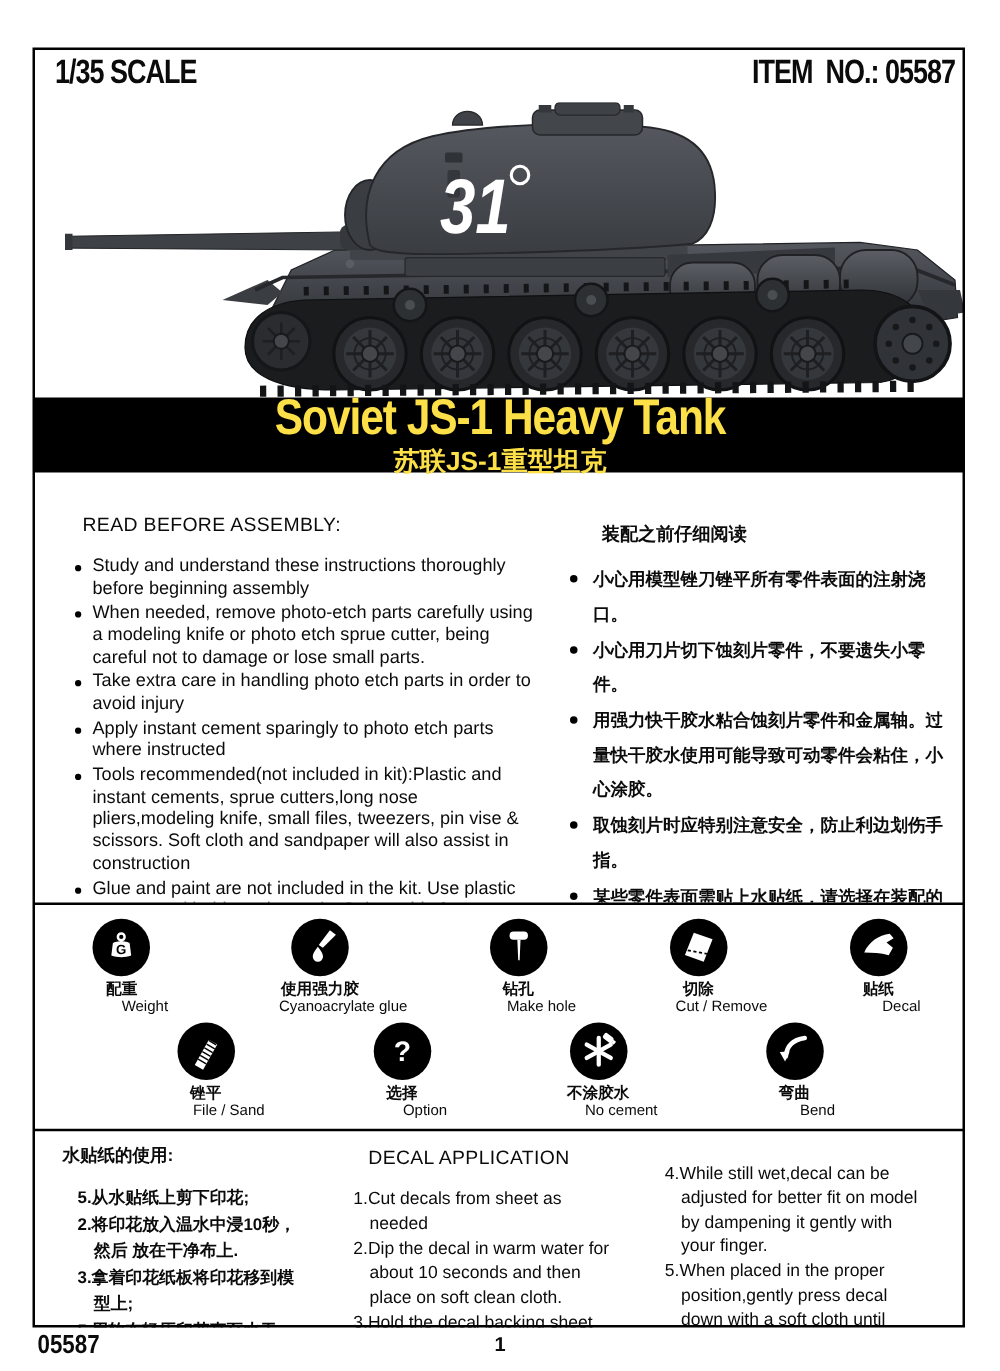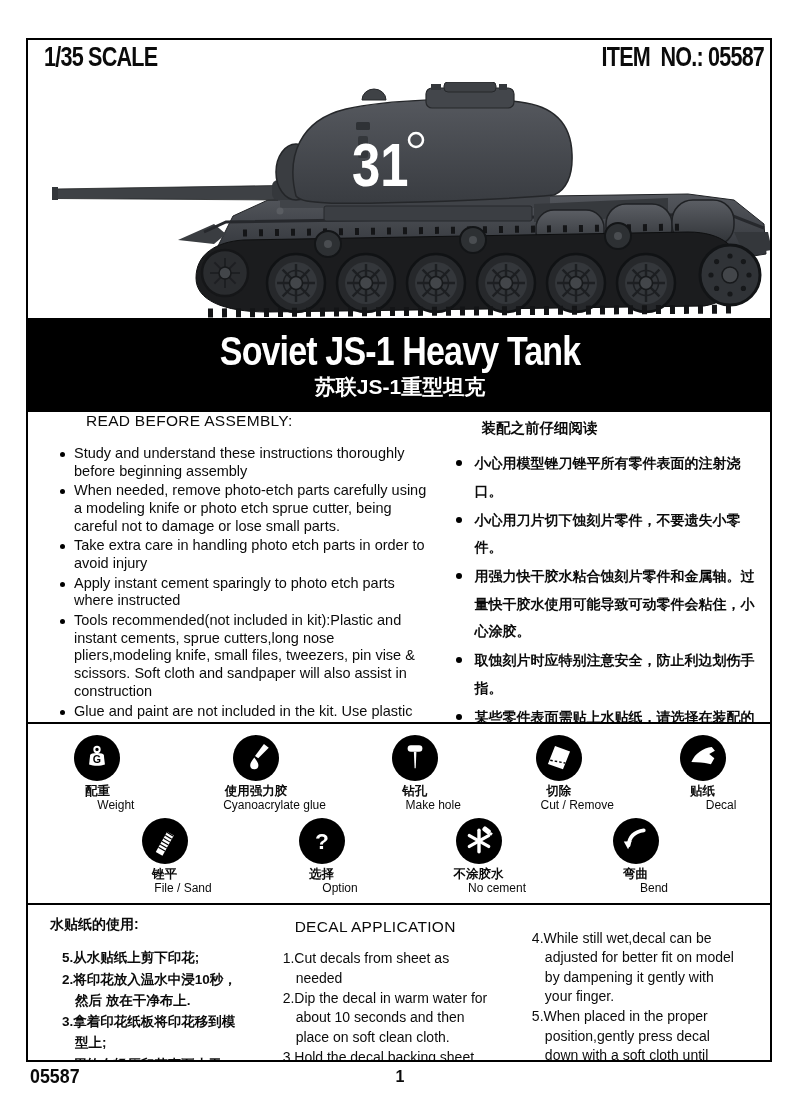--- a/index.html
+++ b/index.html
@@ -9,32 +9,32 @@
     overflow:hidden;margin:0 auto;
   }
   .frame{position:absolute;left:26px;top:38px;width:746px;height:1024px;
     border:2px solid #000;box-sizing:border-box;pointer-events:none;z-index:6;}
   
   .scale-label{position:absolute;left:44px;top:42px;font-size:27px;font-weight:bold;
     transform:scaleX(.8);transform-origin:left top;letter-spacing:-1px;white-space:pre;}
   .item-label{position:absolute;right:36px;top:42px;font-size:27px;font-weight:bold;
     transform:scaleX(.8);transform-origin:right top;letter-spacing:-1px;white-space:pre;}
   
-  .tank-wrap{position:absolute;left:28px;top:82px;width:624px;height:236px;}
-  
-  .banner{position:absolute;left:28px;top:318px;width:744px;height:94px;background:#000;
-    display:flex;flex-direction:column;align-items:center;justify-content:center;color:#ffffff;z-index:4;}
+  .tank-wrap{position:absolute;left:28px;top:82px;width:624px;height:236px;font-style:italic;}
+  
+  .banner{position:absolute;left:28px;top:318px;width:744px;height:60px;background:#000;
+    display:flex;flex-direction:column;align-items:center;justify-content:center;color:#fde047;z-index:4;}
   .banner-en{font-size:40px;font-weight:bold;line-height:1.05;transform:scaleX(.85);
     transform-origin:center;letter-spacing:-1px;white-space:pre;}
   .banner-zh{font-size:21px;font-weight:bold;margin-top:3px;line-height:1.15;}
   
   .notes{position:absolute;left:28px;top:402px;width:744px;height:320px;display:flex;
     box-sizing:border-box;overflow:hidden;}
   .notes-en{width:54.5%;box-sizing:border-box;padding:10px 4px 0 30px;font-size:14.5px;line-height:1.22;}
-  .notes-en .sec-head{font-size:15.5px;font-weight:normal;margin:0 0 14px 28px;letter-spacing:.3px;}
+  .notes-en .sec-head{font-size:15.5px;font-weight:normal;margin:0 0 14px 8px;letter-spacing:.3px;}
   ul.blist{list-style:none;margin:0;padding:0;}
   ul.blist li{position:relative;padding-left:16px;margin-bottom:2px;}
   ul.blist li::before{content:"";position:absolute;left:2px;top:7px;width:5px;height:5px;
     border-radius:50%;background:#000;}
   .notes-zh{width:45.5%;box-sizing:border-box;padding:12px 12px 0 22px;font-size:14px;
     line-height:1.95;font-weight:bold;}
   .notes-zh .sec-head{font-size:14.5px;font-weight:bold;margin:0 0 8px 26px;}
   ul.blist-zh{list-style:none;margin:0;padding:0;}
   ul.blist-zh li{position:relative;padding-left:19px;margin-bottom:2px;}
   ul.blist-zh li::before{content:"";position:absolute;left:1px;top:10px;width:6px;height:6px;

